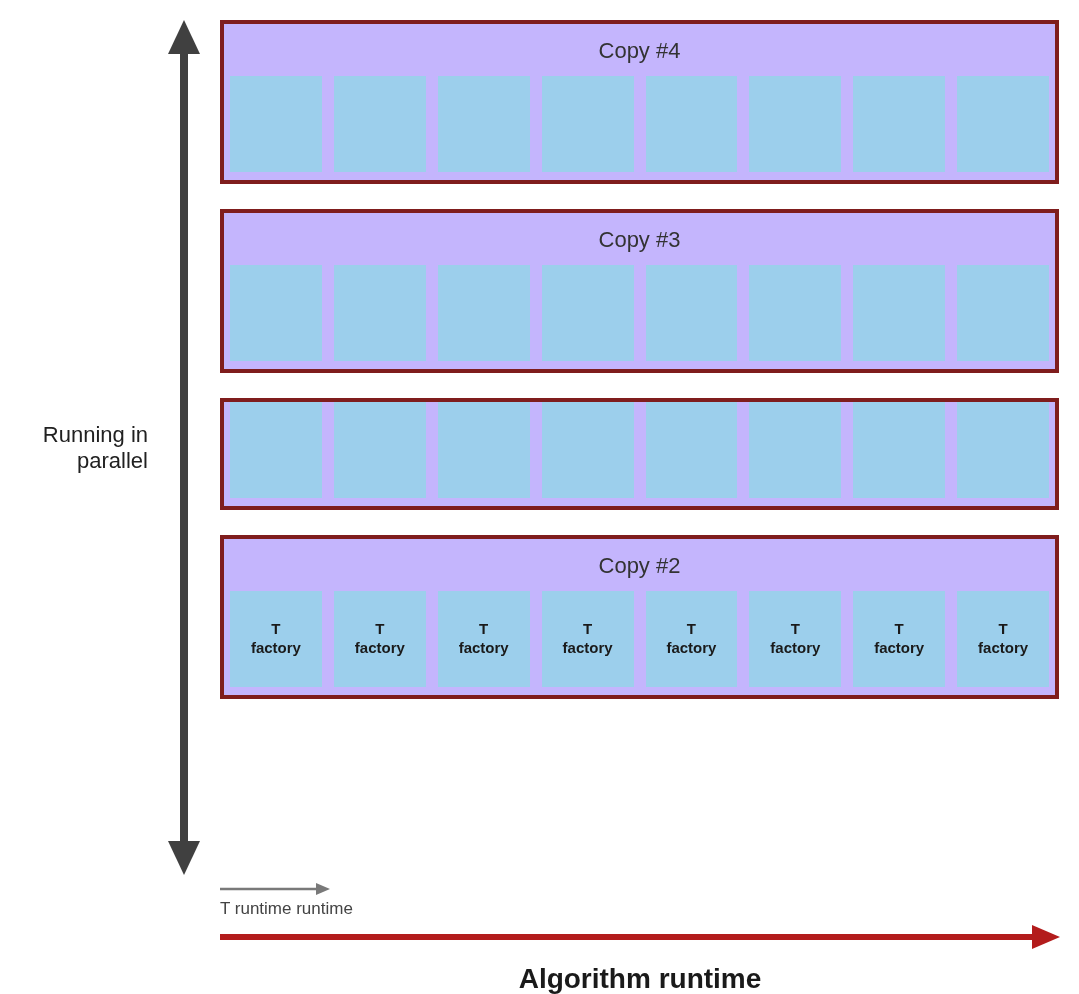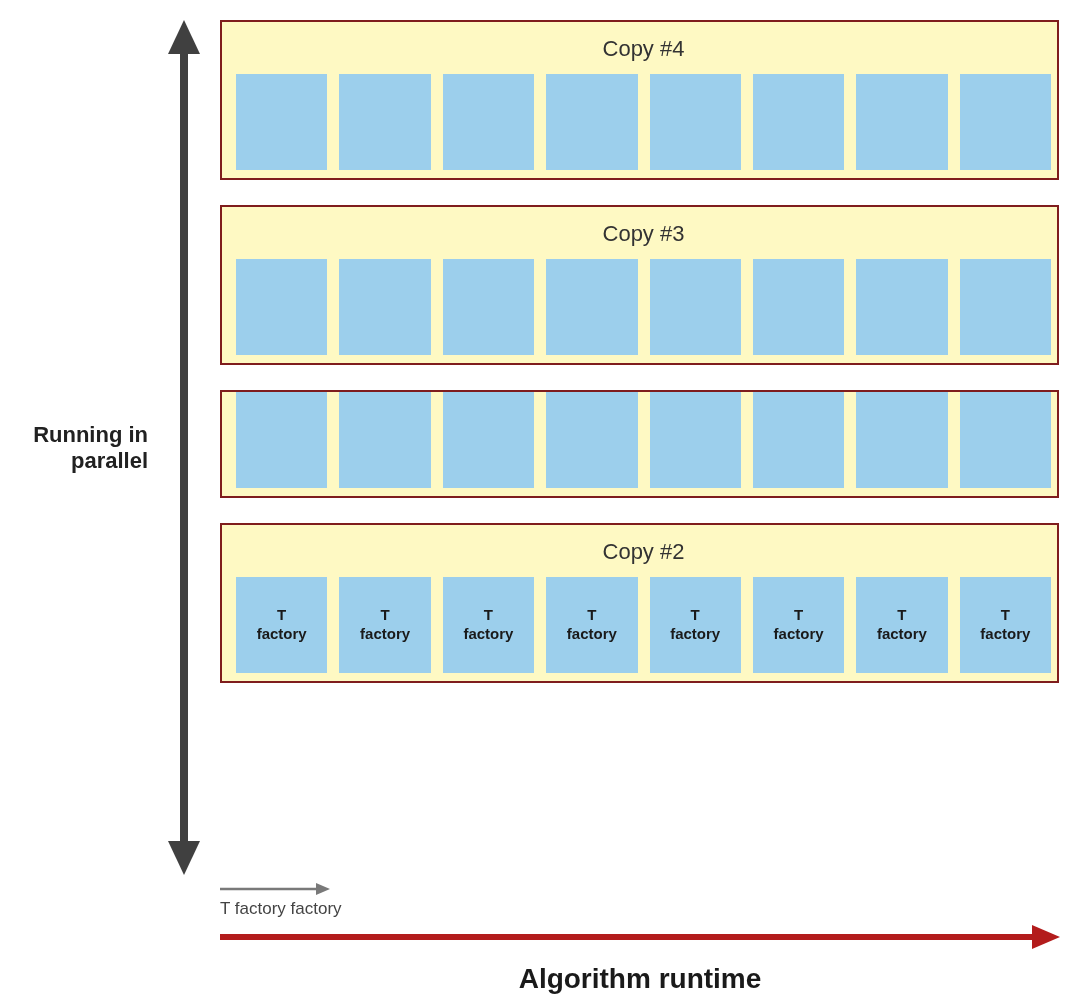--- a/index.html
+++ b/index.html
@@ -16,21 +16,21 @@
     align-items: flex-start;
   }
   .y-label {
     display: flex;
     flex-direction: column;
     justify-content: center;
     align-items: center;
     width: 140px;
     height: 855px;
     font-size: 22px;
-    font-weight: 700;
+    font-weight: 400;
     color: #212121;
     text-align: right;
     padding-right: 12px;
   }
   .y-arrow-col {
     display: flex;
     flex-direction: column;
     align-items: center;
     justify-content: stretch;
     height: 855px;
@@ -39,24 +39,23 @@
   }
   .y-arrow-col svg {
     width: 48px;
     height: 855px;
   }
   .panel-area {
     flex: 1;
     padding-left: 12px;
   }
   .copy-panel {
-    border: 2px solid #7f1d1d;
+    border: 4px solid #7f1d1d;
     margin-bottom: 25px;
-    background: #fef9c3;
-    padding-left: 8px;
+    background: #c4b5fd;
   }
   .copy-panel:last-of-type { margin-bottom: 0; }
   .copy-title {
     text-align: center;
     font-size: 22px;
     color: #333;
     padding: 14px 0 12px 0;
   }
   .row-boxes {
     display: flex;
@@ -205,20 +204,20 @@
   </div>
 
 </div>
 
 <div class="under-axis">
   <div class="tf-runtime">
     <svg width="110" height="16">
       <line x1="0" y1="8" x2="98" y2="8" stroke="#797979" stroke-width="2.5"></line>
       <polygon points="110,8 96,2 96,14" fill="#797979"></polygon>
     </svg>
-    <div class="tf-label">T factory factory</div>
+    <div class="tf-label">T runtime runtime</div>
   </div>
   <svg class="alg-arrow" width="840" height="24">
     <rect x="0" y="9" width="818" height="6" fill="#b31c1c"></rect>
     <polygon points="840,12 812,0 812,24" fill="#b31c1c"></polygon>
   </svg>
   <div class="alg-label">Algorithm runtime</div>
 </div>
 
 </body></html>

